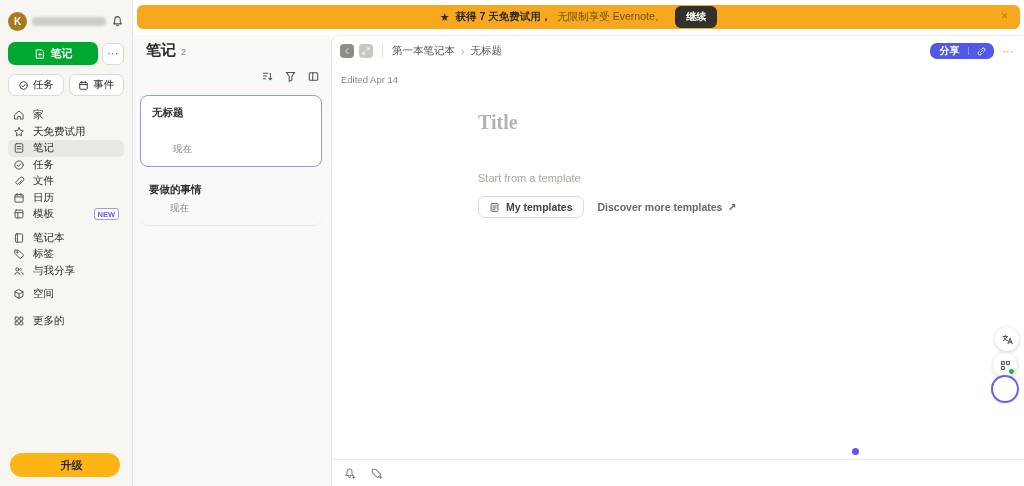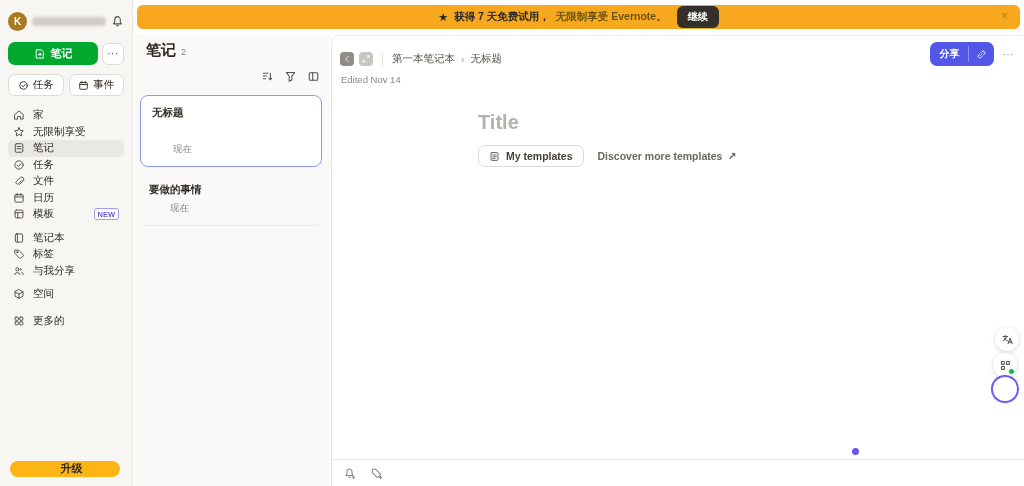--- a/index.html
+++ b/index.html
@@ -26,27 +26,27 @@
   .quick-row { display:flex; gap:5px; margin-bottom:11px; }
   .btn-quick { flex:1; height:22px; background:#fff; border:1px solid #dedbd5; border-radius:7px; font-size:10.5px; color:#2e2b26; display:flex; align-items:center; justify-content:center; gap:4px; cursor:pointer; font-family:inherit; }
   .q-tasks { color:#7c3aed; } .q-events { color:#e8871e;text-align:center; }
   .btn-quick span { color:#2e2b26; }
   .nav { list-style:none; }
   .nav li { display:flex; align-items:center; gap:8px; height:16.5px; padding:0 5px; border-radius:5px; font-size:10.5px; color:#2e2b26; cursor:pointer; }
   .nav li .ic { width:12px; height:12px; color:#55524c; }
   .nav li.sel { background:#eae8e3; }
   .nav-gap { height:7px; } .nav-gap-lg { height:10px; }
   .badge-new { margin-left:auto; font-size:7.5px; font-weight:bold; color:#6a5bd8; border:1px solid #a49af0; border-radius:3px; padding:0.5px 3px; background:#fff; }
-  .btn-upgrade { position:absolute; left:10px; bottom:9px; width:110px; height:16px; background:#fdb515; border:none; border-radius:13px; font-size:11px; font-weight:bold; color:#2e2a24; display:flex; justify-content:center; gap:0; cursor:pointer; font-family:inherit; }
+  .btn-upgrade { position:absolute; left:10px; bottom:9px; width:110px; height:24px; background:#fdb515; border:none; border-radius:13px; font-size:11px; font-weight:bold; color:#2e2a24; display:flex; align-items:center; justify-content:center; gap:0; cursor:pointer; font-family:inherit; }
 
   
   .banner { position:absolute; left:137px; top:5px; width:883px; height:24px; background:#f7a81e; border-radius:6px; display:flex; align-items:center; justify-content:center; gap:6px; font-size:10.5px; }
   .banner .star { color:#2e2a24; font-size:11px; }
   .banner b { color:#2e2a24;text-align:right; }
-  .banner .bn-text { color:#6b5410;font-weight:bold; }
+  .banner .bn-text { color:#6b5410; }
   .btn-continue { background:#33302b; color:#fff; border:none; border-radius:6px; font-size:10px; font-weight:bold; padding:4px 11px; margin-left:4px; cursor:pointer; font-family:Liberation Serif, serif; }
   .banner-close { position:absolute; right:12px; top:4px; color:#b07c12; font-size:12px; cursor:pointer; background:none; border:none; font-family:inherit; }
 
   
   .notelist { position:absolute; left:134px; top:35px; width:196px; height:451px; background:#faf9f7; padding:6px 8px 0 6px; }
   .nl-title-row { display:flex; align-items:baseline; gap:5px; padding-left:6px; margin-bottom:10px; }
   .nl-title { font-size:15px; font-weight:bold; color:#2e2b26; }
   .nl-count { font-size:9px; color:#8a8781; }
   .nl-tools { display:flex; justify-content:flex-end; gap:10px; padding-right:2px; margin-bottom:12px; color:#55524c; }
   .nl-tools .ic { width:13px; height:13px; cursor:pointer; }
@@ -55,39 +55,39 @@
   .note-title-row { display:flex; align-items:center; gap:6px; }
   .note-title { font-size:10.5px; font-weight:bold; color:#2e2b26; }
   .note-time { font-size:9.5px; color:#8a8781;margin-left:21px; }
   .note-card.plain { padding:8px 9px 10px 9px; border-bottom:1px solid #eceae5;font-family:Liberation Serif, serif; }
   .mini-task { width:11px; height:11px; }
   .pill { display:inline-flex; align-items:center; gap:4px; background:#f0e9fc; border-radius:4px; padding:2px 6px 2px 4px; font-size:9.5px; color:#55524c; margin:8px 0 5px 0; }
   .pill .ic { width:10px; height:10px; }
 
   
   .editor { position:absolute; left:331px; top:35px; width:693px; height:451px; background:#fff; border-left:1px solid #e8e6e1; border-top:1px solid #f0eee9; border-top-left-radius:8px; }
-  .ed-topbar { display:flex; align-items:flex-end; height:30px; padding:0 10px 0 8px; }
+  .ed-topbar { display:flex; align-items:center; height:30px; padding:0 10px 0 8px; }
   .sq-btn { width:14px; height:14px; border:none; border-radius:4px; display:flex; align-items:center; justify-content:center; color:#fff; cursor:pointer; padding:0; }
   .sq-back { background:#8f8b85; margin-right:5px; }
   .sq-expand { background:#c9c5bf; }
   .sq-btn .ic { width:10px; height:10px; }
   .ed-vdiv { width:1px; height:14px; background:#e5e2dd; margin:0 9px; }
   .crumbs { display:flex; align-items:center; gap:6px; font-size:10.5px; color:#55524c; }
   .crumb { cursor:pointer; }
   .crumb-sep { color:#a9a69f; }
   .ed-top-right { margin-left:auto; display:flex; align-items:center; gap:9px; }
-  .btn-share { display:flex; align-items:stretch; background:#5158e8; border:none; border-radius:7px; height:24px; overflow:hidden; cursor:pointer; padding:0; font-family:inherit; }
+  .btn-share { display:flex; align-items:stretch; background:#5158e8; border:none; border-radius:7px; height:16px; overflow:hidden; cursor:pointer; padding:0; font-family:inherit; }
   .share-label { color:#fff; font-size:10px; font-weight:bold; display:flex; align-items:center; padding:0 8px 0 10px; }
   .share-div { width:1px; background:rgba(255,255,255,.35); margin:4px 0; }
   .share-link { display:flex; align-items:center; padding:0 7px; color:#fff; }
   .share-link .ic { width:11px; height:11px; }
   .ed-more { color:#8a8781; font-size:10px; letter-spacing:.5px; cursor:pointer; background:none; border:none; font-family:inherit; }
   .ed-edited { font-size:9.5px; color:#8a8781; padding:8px 0 0 9px; }
   .ed-content { padding:26px 0 0 146px; }
-  .ed-title-ph { font-size:20px; font-weight:600; color:#b5b2ab; margin-bottom:11px; cursor:text; }
+  .ed-title-ph { font-size:20px; font-weight:600; color:#b5b2ab; margin-bottom:11px; cursor:text;font-family:Liberation Serif, serif; }
   .ed-body-ph { font-size:11px; color:#aaa79f; cursor:text; }
   .ed-tpl-head { font-size:11px; color:#aaa79f; margin-top:38px; margin-bottom:12px; }
   .tpl-row { display:flex; align-items:center; gap:14px; }
   .btn-mytpl { display:flex; align-items:center; gap:6px; background:#fff; border:1px solid #dcdad4; border-radius:7px; height:22px; padding:0 10px; font-size:10.5px; font-weight:bold; color:#44413c; cursor:pointer; font-family:inherit; }
   .btn-mytpl .ic { width:11px; height:11px; color:#55524c; }
   .link-discover { display:flex; align-items:center; gap:5px; font-size:10.5px; font-weight:600; color:#6b6862; cursor:pointer; background:none; border:none; font-family:inherit; }
   .purple-dot { position:absolute; left:852px; top:448px; width:7px; height:7px; border-radius:50%; background:#6c52f0; }
   .ed-tagbar { position:absolute; left:0; bottom:0; width:100%; height:27px; border-top:1px solid #eceae5; display:flex; align-items:center; gap:14px; padding:0 11px; background:#fff; }
   .ed-tagbar .ic { width:13px; height:13px; color:#8a8781; cursor:pointer; }
   .addtag { font-size:10.5px; color:#b0ada6; cursor:text; }
@@ -163,21 +163,21 @@
             </svg>
           </span>
         <span>家</span>
       </li>
       <li>
         <span class="ic">
             <svg viewBox="0 0 16 16">
               <path d="M8 2.2 L9.8 5.9 L13.8 6.4 L10.9 9.2 L11.6 13.2 L8 11.3 L4.4 13.2 L5.1 9.2 L2.2 6.4 L6.2 5.9 Z"></path>
             </svg>
           </span>
-        <span>无限制享受</span>
+        <span>天免费试用</span>
       </li>
       <li class="sel">
         <span class="ic">
             <svg viewBox="0 0 16 16">
               <rect x="3" y="2.3" width="10" height="11.4" rx="1.5"></rect>
               <line x1="5.5" y1="6" x2="10.5" y2="6"></line>
               <line x1="5.5" y1="9" x2="10.5" y2="9"></line>
             </svg>
           </span>
         <span>笔记</span>
@@ -379,24 +379,25 @@
                   <path d="M7.3 5.1 L8.7 3.7 a2.4 2.4 0 0 1 3.6 3.6 L10.9 8.7"></path>
                   <path d="M8.7 10.9 L7.3 12.3 a2.4 2.4 0 0 1 -3.6 -3.6 L5.1 7.3"></path>
                 </svg>
               </span>
           </span>
         </button>
         <button class="ed-more">···</button>
       </div>
     </div>
 
-    <div class="ed-edited">Edited Nov 14</div>
+    <div class="ed-edited">Edited Apr 14</div>
 
     <div class="ed-content">
       <div class="ed-title-ph">Title</div>
+      <div class="ed-tpl-head">Start from a template</div>
       <div class="tpl-row">
         <button class="btn-mytpl">
           <span class="ic">
               <svg viewBox="0 0 16 16">
                 <rect x="3" y="2.3" width="10" height="11.4" rx="1.5"></rect>
                 <line x1="5.5" y1="5.8" x2="10.5" y2="5.8"></line>
                 <line x1="5.5" y1="8.6" x2="10.5" y2="8.6"></line>
                 <line x1="5.5" y1="11.2" x2="8.5" y2="11.2"></line>
               </svg>
             </span>

